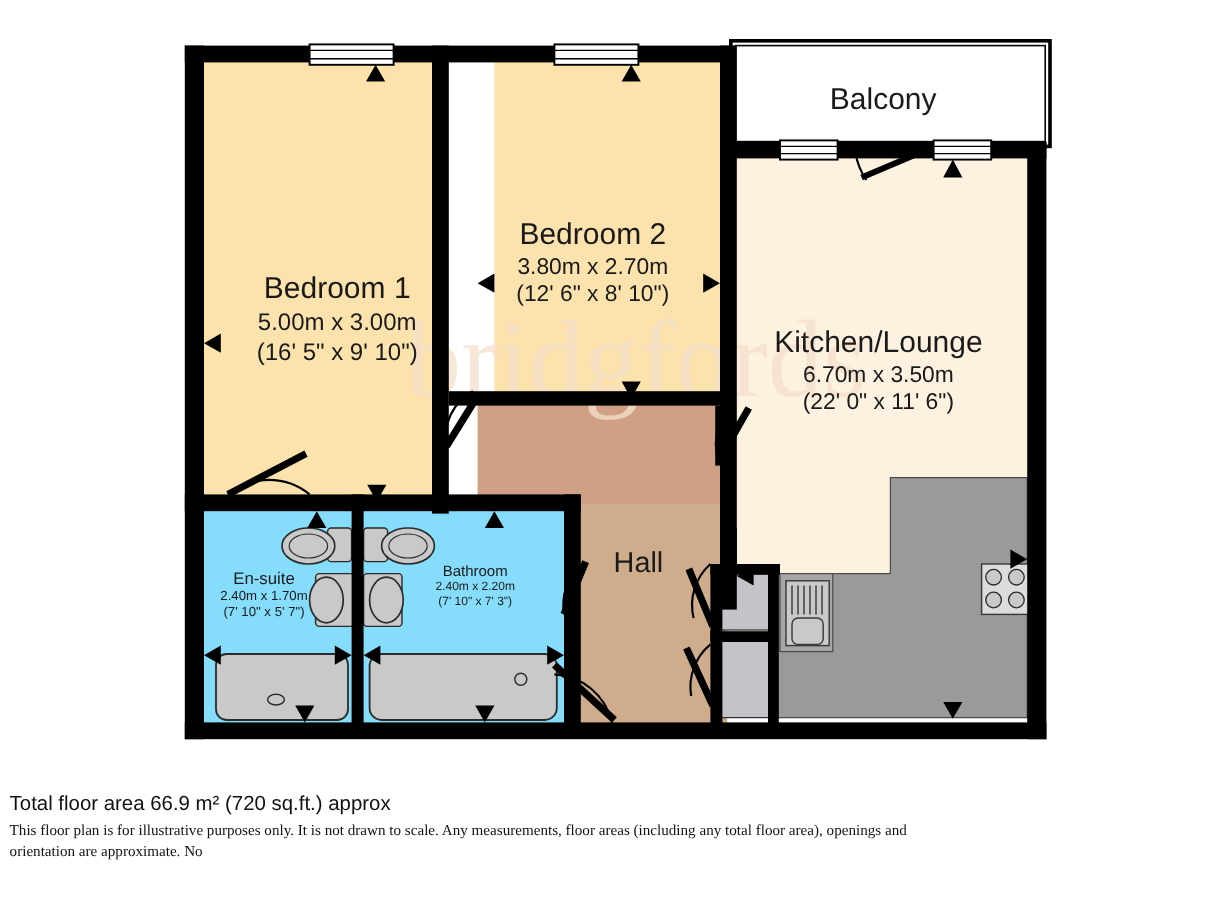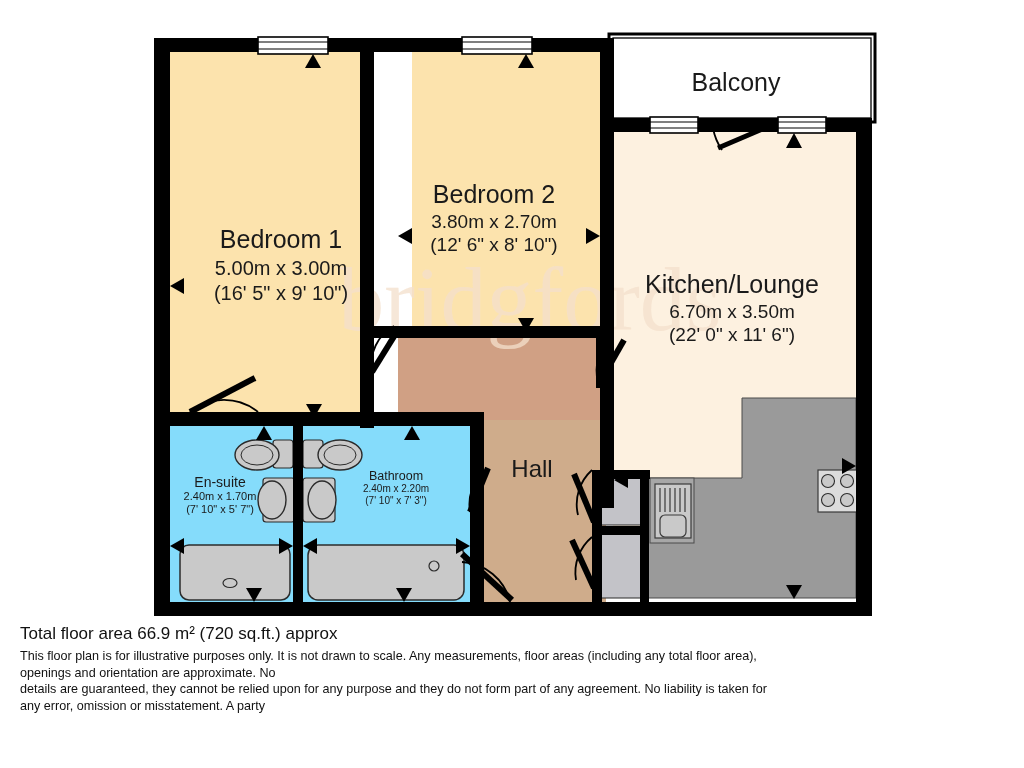--- a/index.html
+++ b/index.html
@@ -8,32 +8,32 @@
     width:1024px;height:768px;
     font-family:"Liberation Sans", sans-serif;
     color:#1a1a1a;
     overflow:hidden;
     position:relative;
   }
   #plan-wrap{position:absolute;left:0;top:0;width:1024px;height:648px;}
   #plan-svg{display:block;width:1024px;height:648px;}
   .room-name{font-family:"Liberation Sans",sans-serif;font-weight:400;}
   #footer{
-    position:absolute;left:0;top:612px;width:809px;height:120px;
-    box-sizing:border-box;padding:0 20px;
+    position:absolute;left:0;top:648px;width:809px;height:120px;
+    box-sizing:border-box;padding:0 8px;
   }
   #total-area{
     font-size:17px;font-weight:400;color:#111;
     margin:12px 0 4px 0;text-align:left;letter-spacing:0px;
   }
   #disclaimer{
     font-size:12.6px;line-height:16.5px;color:#111;text-align:center;
     margin:0;
   }
-  #disclaimer .l1{display:block;text-align:left;}
+  #disclaimer .l1{display:block;text-align:left;font-family:Liberation Serif, serif;}
   #disclaimer .l2{display:block;text-align:left;}
   #disclaimer .l3{display:block;text-align:center;}
 </style>
 </head>
 <body>
 
 <div id="plan-wrap">
 <svg id="plan-svg" viewBox="0 0 1024 648" xmlns="http://www.w3.org/2000/svg">
 
   <g>
@@ -268,15 +268,14 @@
     <text class="room-name" x="736" y="91" font-size="25">Balcony</text>
   </g>
 
 </svg>
 </div>
 
 <div id="footer">
   <div id="total-area">Total floor area 66.9 m² (720 sq.ft.) approx</div>
   <div id="disclaimer">
     <span class="l1">This floor plan is for illustrative purposes only. It is not drawn to scale. Any measurements, floor areas (including any total floor area), openings and orientation are approximate. No</span>
-    <span class="l2">details are guaranteed, they cannot be relied upon for any purpose and they do not form part of any agreement. No liability is taken for any error, omission or misstatement. A party</span>
   </div>
 </div>
 
 </body></html>

